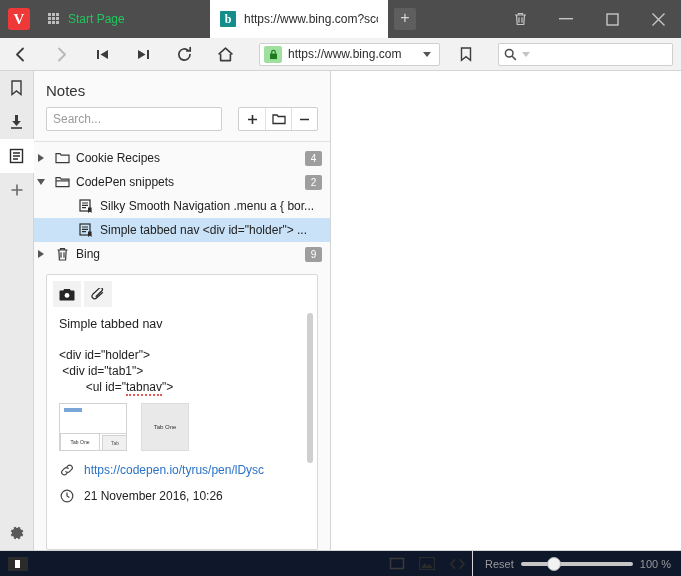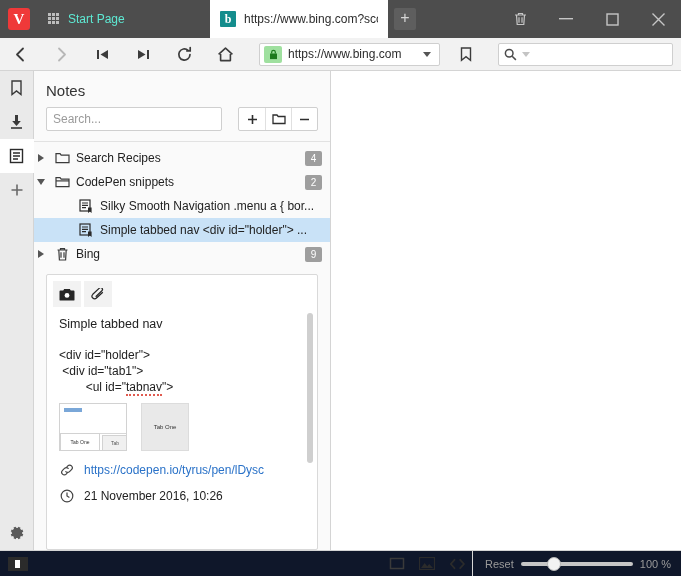--- a/index.html
+++ b/index.html
@@ -26,21 +26,21 @@
     width: 22px; height: 22px; border-radius: 3px;
     background: #ef3939;
     display: flex; align-items: center; justify-content: center;
     color: #fff; font-size: 15px; font-weight: bold;
     font-family: "Liberation Serif", serif;
     line-height: 1;
   }
   .tab {
     height: 38px; display: flex; align-items: center;
     padding: 0 10px; gap: 8px;
-    font-size: 12px; color: #5eead4;
+    font-size: 12px; color: #22c55e;
     overflow: hidden; white-space: nowrap;
   }
   .tab.inactive { width: 172px; background: #4d4d4d; }
   .tab.active {
     width: 178px; background: #ffffff; color: #2b2b2b;
   }
   .grid-icon {
     width: 12px; height: 12px; flex: 0 0 auto;
     display: grid; grid-template-columns: repeat(3, 3px);
     grid-template-rows: repeat(3, 3px); gap: 1px;
@@ -439,21 +439,21 @@
 
     <div class="row">
       <span class="twisty">
           <span class="tri-right"></span>
         </span>
       <span class="row-icon">
         <svg width="15" height="12" viewBox="0 0 15 12" fill="none" stroke="#3a3a3a" stroke-width="1.2">
             <path d="M1 10.6V1.6h4l1.2 1.6H14v7.4z"></path>
           </svg>
       </span>
-      <span class="row-label">Search Recipes</span>
+      <span class="row-label">Cookie Recipes</span>
       <span class="badge">4</span>
     </div>
 
     <div class="row">
       <span class="twisty">
           <span class="tri-down"></span>
         </span>
       <span class="row-icon">
         <svg width="15" height="12" viewBox="0 0 15 12" fill="none" stroke="#3a3a3a" stroke-width="1.2">
             <path d="M1 10.6V1.6h4l1.2 1.6H14v7.4z"></path>

